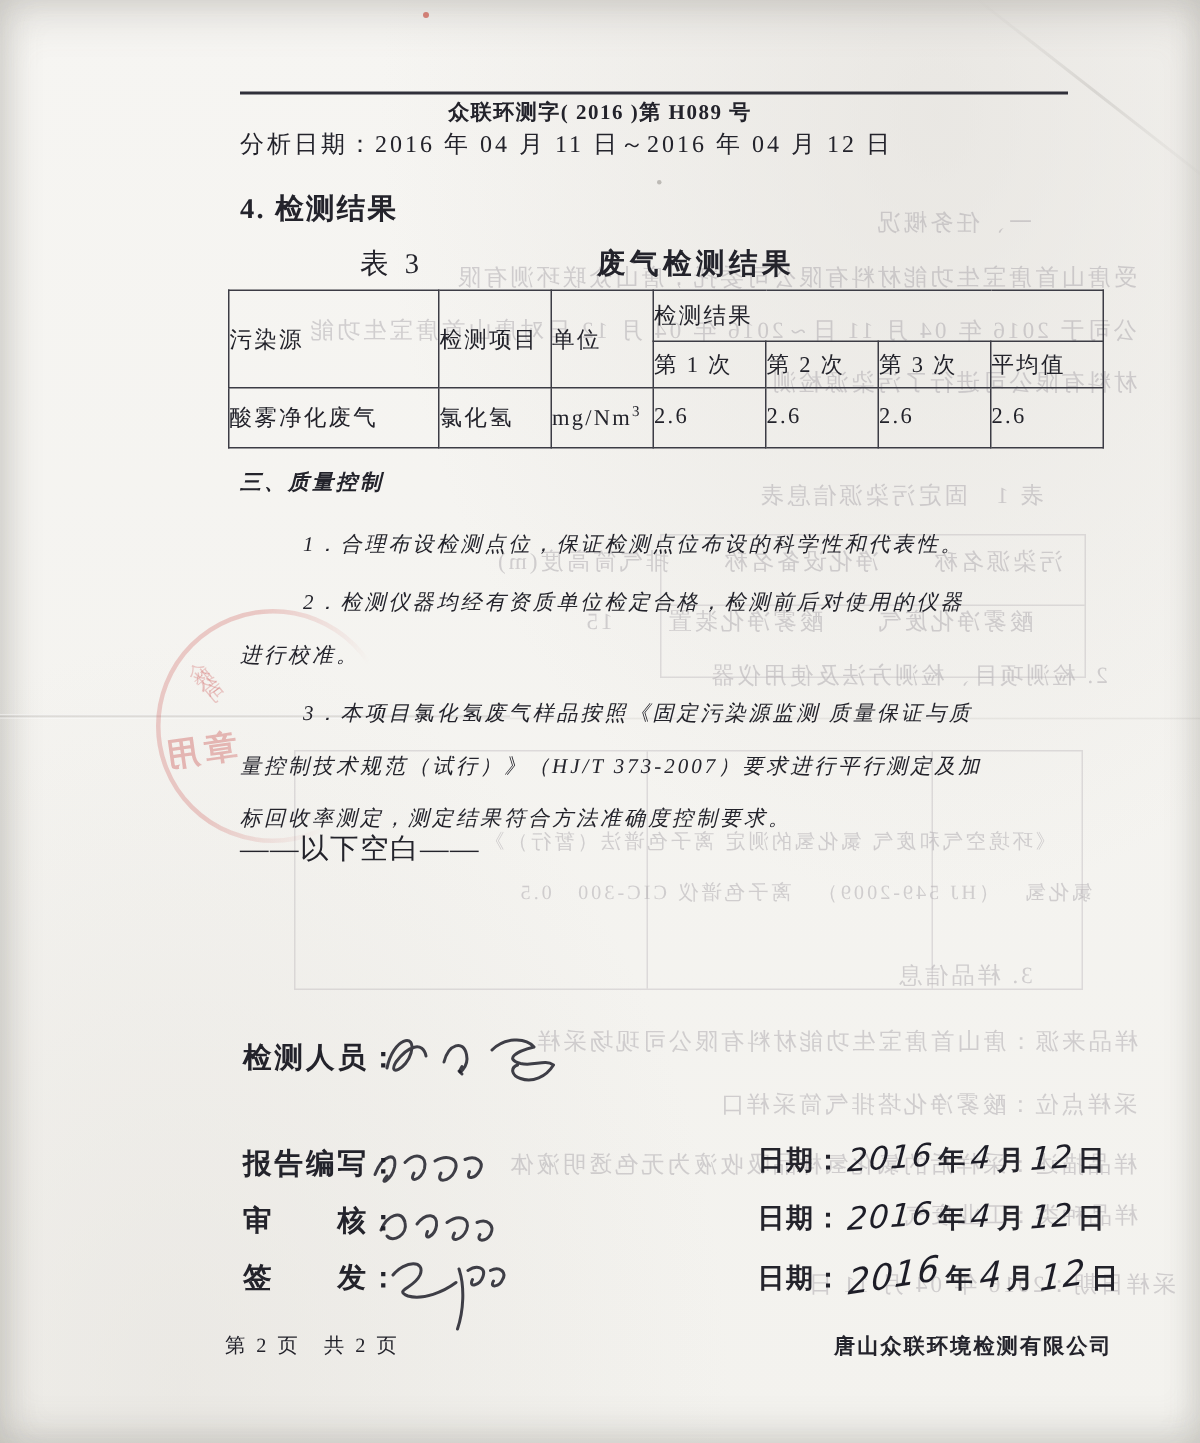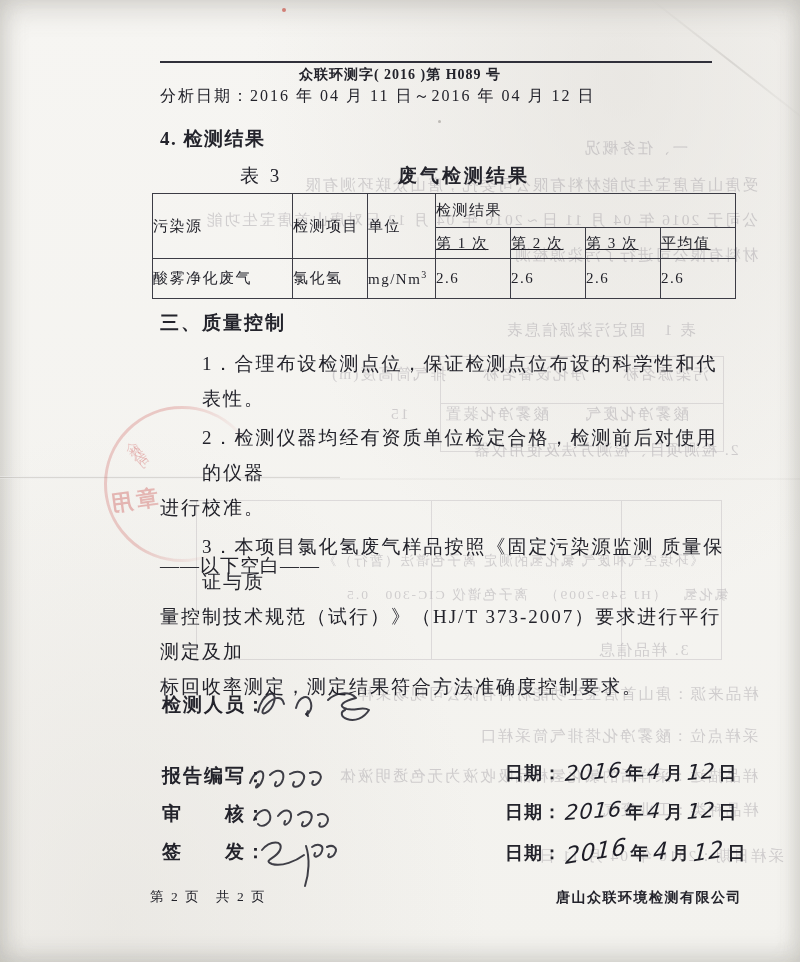--- a/index.html
+++ b/index.html
@@ -74,24 +74,24 @@
   .sec4{position:absolute; left:160px; top:126px; font-size:19px; font-weight:bold; letter-spacing:1.5px;}
   .t3label{position:absolute; left:240px; top:163px; font-size:19px; letter-spacing:3px;}
   .t3title{position:absolute; left:398px; top:163px; font-size:19px; font-weight:600; letter-spacing:3px;}
   table.results{position:absolute; left:152px; top:193px; border-collapse:collapse; table-layout:fixed;}
   table.results td{
     border:1.6px solid #3c3c45; text-align:left; vertical-align:middle;
     font-size:15px; letter-spacing:1.5px; padding:0;
   }
   table.results .c0{width:139px;} table.results .c1{width:74px;} table.results .c2{width:67px;}
   table.results .cr{width:74px;}
-  tr.hrow1 td{height:33px;} tr.hrow2 td{height:30px;text-decoration:underline;} tr.drow td{height:39px;}
+  tr.hrow1 td{height:33px;} tr.hrow2 td{height:30px;} tr.drow td{height:39px;}
   td.merged{height:65px;}
   sup{font-size:10px;}
-  .qc{position:absolute; left:160px; top:310px; width:572px; font-size:19px; letter-spacing:2px;}
+  .qc{position:absolute; left:160px; top:310px; width:572px; font-size:14px; letter-spacing:2px;font-style:italic;}
   .qc-title{font-weight:bold; line-height:26px; margin-bottom:10px;}
   .qc-line{line-height:35px;}
   .qc-indent{padding-left:42px;}
   .qc-gap{margin-top:4px;}
   .blank-note{position:absolute; left:160px; top:553px; font-size:19px; letter-spacing:1px;text-align:center;}
   
   .sig-label{position:absolute; font-size:19px; font-weight:600; letter-spacing:2px;font-family:Liberation Serif, serif;}
   .lab-tester{left:162px; top:692px;}
   .lab-writer{left:162px; top:763px;}
   .lab-review{left:162px; top:801px;}

